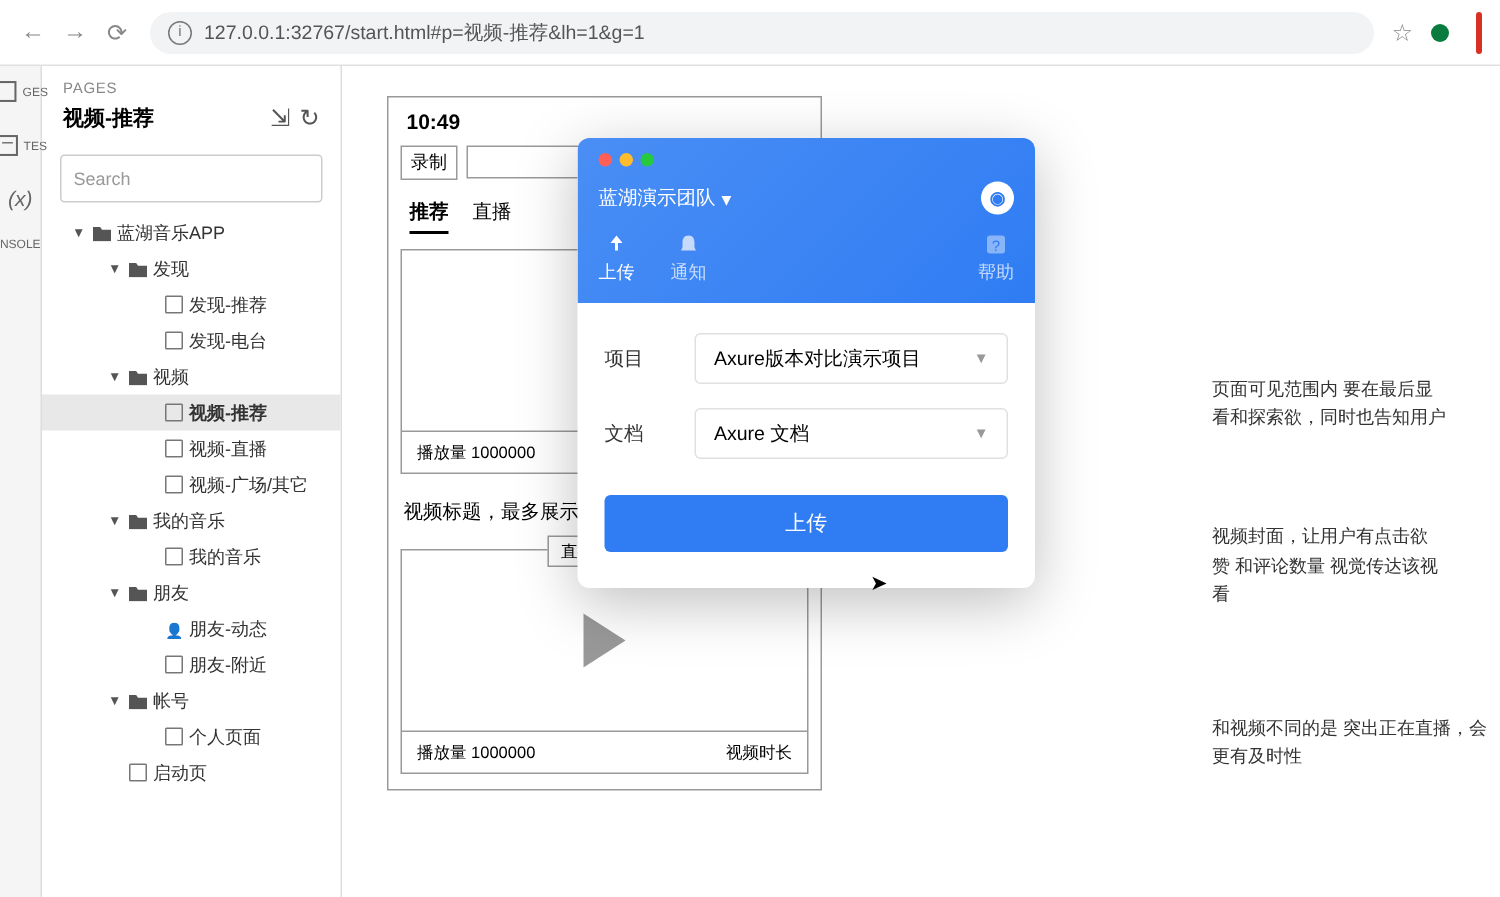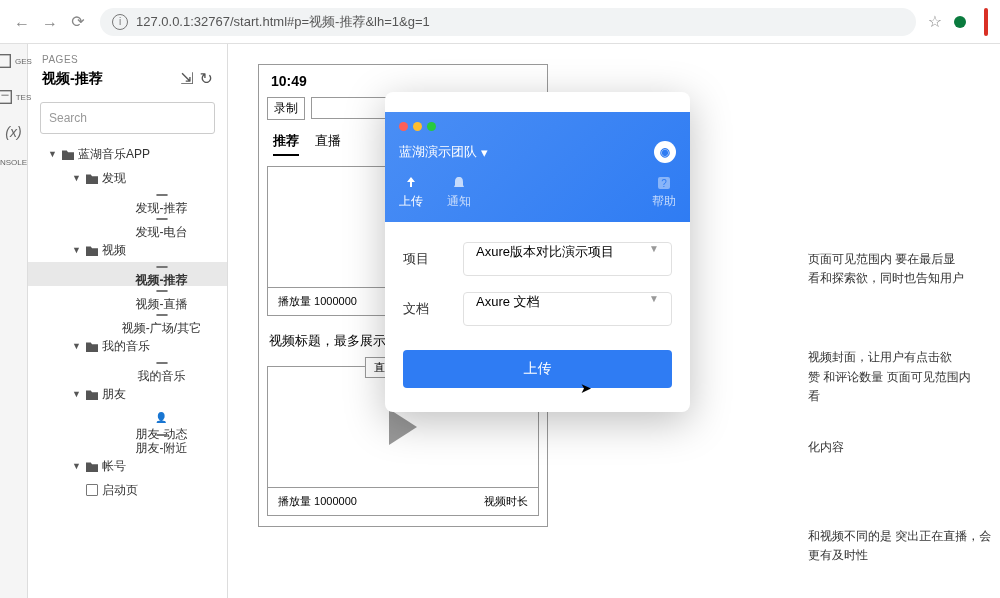--- a/index.html
+++ b/index.html
@@ -23,21 +23,21 @@
 .sidebar-header { padding: 10px 14px 6px; }
 .pages-label { font-size: 10px; color: #888; letter-spacing: 0.5px; }
 .sidebar-title-row { display: flex; align-items: center; justify-content: space-between; margin-top: 4px; }
 .sidebar-title { font-size: 14px; font-weight: 600; }
 .sidebar-actions { display: flex; gap: 6px; color: #555; }
 .search-box { margin: 8px 12px; height: 32px; border: 1px solid #ccc; border-radius: 3px; padding: 0 8px; font-size: 12px; color: #999; display: flex; align-items: center; }
 .tree { flex: 1; overflow: auto; font-size: 12px; color: #333; }
 .tree-item { display: flex; align-items: center; height: 24px; padding-left: 8px; cursor: pointer; gap: 4px; }
 .tree-item.lvl-1 { padding-left: 20px; }
 .tree-item.lvl-2 { padding-left: 44px; }
-.tree-item.lvl-3 { padding-left: 68px; flex-direction: column; }
+.tree-item.lvl-3 { padding-left: 68px; }
 .tree-item.selected { background: #e8e8e8; font-weight: 600; }
 .caret { width: 10px; font-size: 9px; color: #555; }
 .folder-ico, .page-ico, .person-ico { width: 12px; height: 12px; display: inline-block; }
 .folder-ico { background: #555; clip-path: polygon(0 20%, 40% 20%, 50% 35%, 100% 35%, 100% 100%, 0 100%); }
 .page-ico { border: 1px solid #777; border-radius: 1px; }
 .person-ico::before { content: "👤"; font-size: 10px; }
 
 .content { flex: 1; position: relative; padding: 20px 30px; overflow: hidden; }
 .phone-frame { width: 290px; border: 1px solid #999; background: #fff; }
 .phone-status { display: flex; padding: 8px 12px 4px; font-size: 14px; font-weight: 600; }
@@ -50,36 +50,36 @@
 .video-body { height: 120px; position: relative; display: flex; align-items: center; justify-content: center; }
 .play-tri { width: 0; height: 0; border-left: 28px solid #999; border-top: 18px solid transparent; border-bottom: 18px solid transparent; }
 .video-footer { display: flex; justify-content: space-between; padding: 6px 10px; font-size: 11px; border-top: 1px solid #999; }
 .video-title { font-size: 13px; padding: 6px 10px; }
 .live-badge { position: absolute; top: -10px; left: 50%; transform: translateX(-50%); border: 1px solid #999; background: #fff; padding: 2px 8px; font-size: 11px; }
 
 .annotations { position: absolute; left: 580px; top: 170px; font-size: 12px; color: #333; line-height: 1.6; margin-top: 36px; }
 .anno-block { margin-bottom: 32px; }
 
 .modal { position: absolute; left: 385px; top: 92px; width: 305px; background: #fff; border-radius: 8px; box-shadow: 0 10px 40px rgba(0,0,0,0.25); overflow: hidden; }
-.modal-header { background: linear-gradient(135deg, #4a8ef5, #2f7cf3); color: #fff; padding: 10px 14px 12px; margin-top: 20px; }
+.modal-header { background: linear-gradient(135deg, #4a8ef5, #2f7cf3); color: #fff; padding: 10px 14px 12px; }
 .traffic { display: flex; gap: 5px; margin-bottom: 10px; }
 .tl { width: 9px; height: 9px; border-radius: 50%; }
 .tl-r { background: #ff5f56; } .tl-y { background: #ffbd2e; } .tl-g { background: #27c93f; }
 .team-row { display: flex; justify-content: space-between; align-items: center; font-size: 13px; }
 .team-name { display: flex; align-items: center; gap: 4px; }
 .logo-circle { width: 22px; height: 22px; background: #fff; border-radius: 50%; display: flex; align-items: center; justify-content: center; color: #2f7cf3; font-size: 12px; font-weight: bold; }
 .modal-tabs { display: flex; gap: 24px; margin-top: 12px; font-size: 12px; }
 .mtab { display: flex; flex-direction: column; align-items: center; gap: 2px; opacity: 0.7; }
 .mtab.active { opacity: 1; }
 .mtab-ico { width: 16px; height: 16px; }
 .mtab-help { margin-left: auto; }
 .modal-body { padding: 20px 18px 24px; }
 .form-row { display: flex; align-items: center; gap: 28px; margin-bottom: 16px; }
 .form-label { font-size: 13px; color: #333; width: 32px; }
-.form-select { flex: 1; border: 1px solid #e0e0e0; border-radius: 4px; height: 34px; display: flex; justify-content: space-between; padding: 0 12px; font-size: 13px; }
+.form-select { flex: 1; border: 1px solid #e0e0e0; border-radius: 4px; height: 34px; display: flex; align-items: center; justify-content: space-between; padding: 0 12px; font-size: 13px; }
 .chev { color: #999; font-size: 10px; }
 .upload-btn { width: 100%; height: 38px; background: #2f7cf3; color: #fff; border: none; border-radius: 4px; font-size: 14px; margin-top: 8px; cursor: pointer; }
 
 .cursor { position: absolute; left: 580px; top: 380px; font-size: 14px; }
 </style>
 </head>
 <body>
 
 <div class="browser-chrome">
   <div class="nav-btns">
@@ -197,20 +197,25 @@
         <div class="tree-item lvl-3">
           <span class="caret"></span>
           <span class="page-ico"></span>
           <span>朋友-附近</span>
         </div>
         <div class="tree-item lvl-2">
           <span class="caret">▼</span>
           <span class="folder-ico"></span>
           <span>帐号</span>
         </div>
+        <div class="tree-item lvl-3">
+          <span class="caret"></span>
+          <span class="page-ico"></span>
+          <span>个人页面</span>
+        </div>
         <div class="tree-item lvl-2">
           <span class="caret"></span>
           <span class="page-ico"></span>
           <span>启动页</span>
         </div>
       </div>
   </div>
 
   <div class="content">
     <div class="phone-frame">
@@ -244,25 +249,22 @@
       </div>
     </div>
 
     <div class="annotations">
       <div class="anno-block">
         <div>页面可见范围内 要在最后显</div>
         <div>看和探索欲，同时也告知用户</div>
       </div>
       <div class="anno-block" style="margin-top:60px">
         <div>视频封面，让用户有点击欲</div>
-        <div>赞 和评论数量 页面可见范围内</div>
+        <div>赞 和评论数量 视觉传达该视</div>
         <div>看</div>
-      </div>
-      <div class="anno-block" style="margin-top:10px">
-        <div>化内容</div>
       </div>
       <div class="anno-block" style="margin-top:70px">
         <div>和视频不同的是 突出正在直播，会更有及时性</div>
       </div>
     </div>
   </div>
 </div>
 
 <div class="modal">
   <div class="modal-header">

